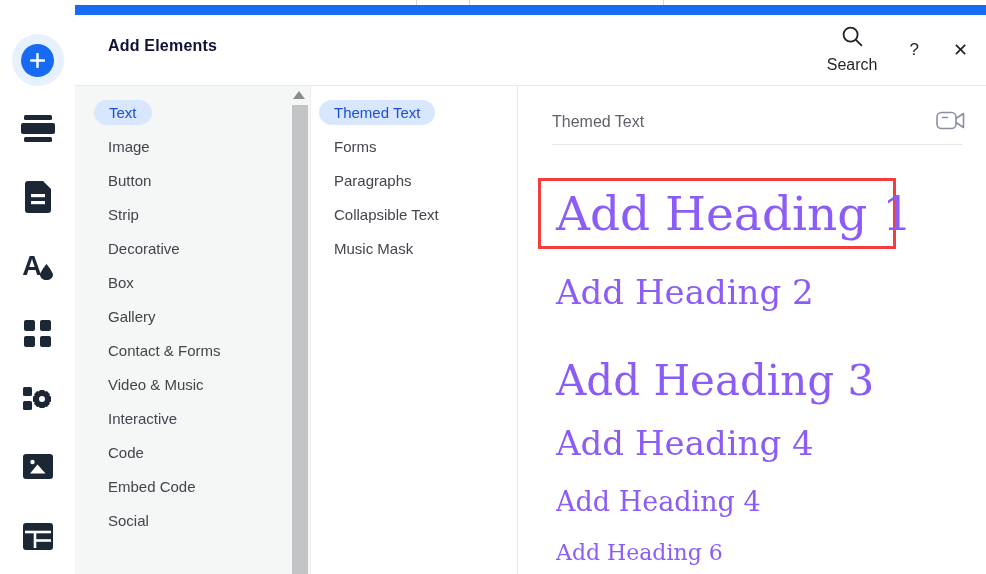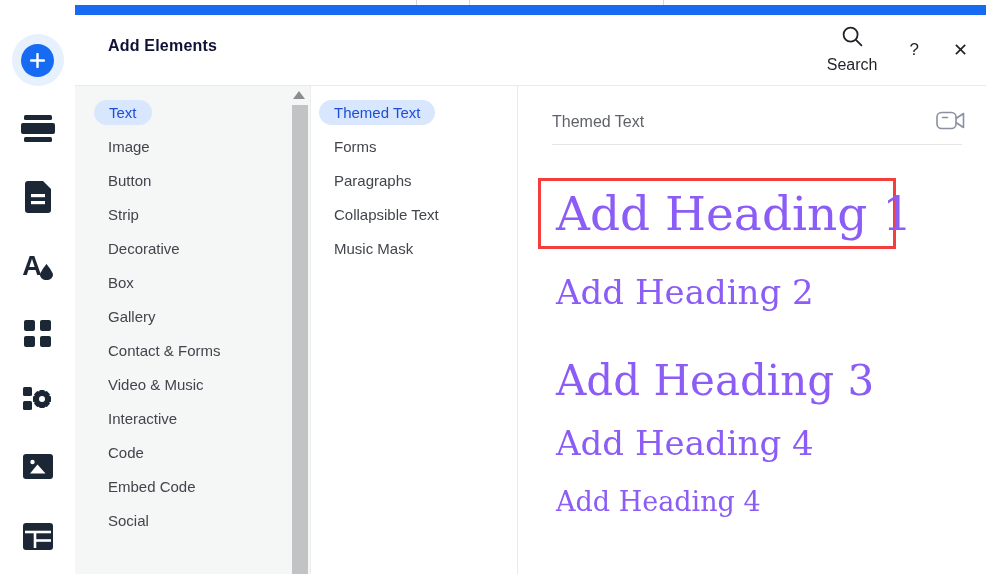--- a/index.html
+++ b/index.html
@@ -272,16 +272,17 @@
       </div>
       <div class="main-divider"></div>
 
       <div class="hl-box">
         <div class="heading h1s">Add Heading 1</div>
       </div>
       <div class="heading h2s">Add Heading 2</div>
       <div class="heading h3s">Add Heading 3</div>
       <div class="heading h4s">Add Heading 4</div>
       <div class="heading h5s">Add Heading 4</div>
+      <div class="heading h6s">Add Heading 6</div>
     </div>
 
   </div>
 </div>
 
 </body></html>

